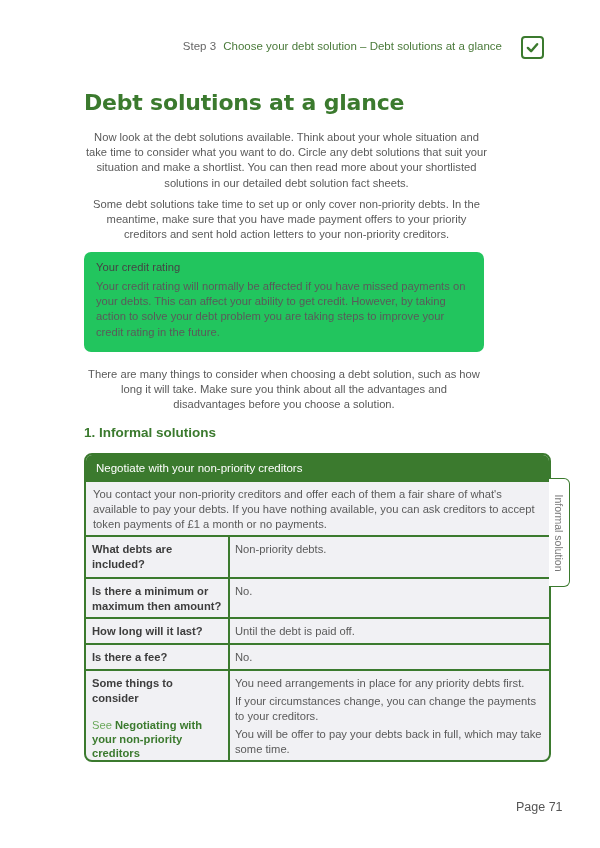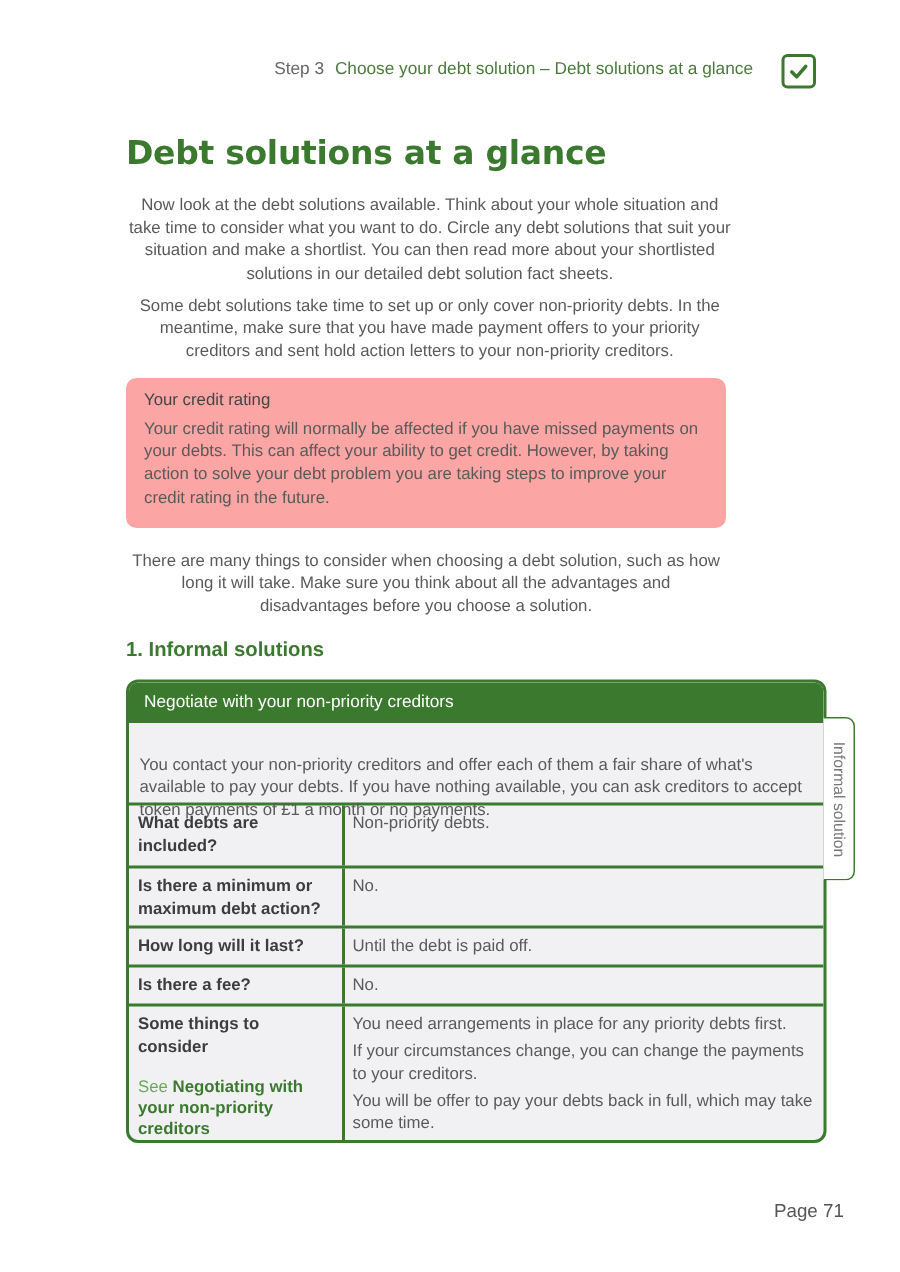--- a/index.html
+++ b/index.html
@@ -11,29 +11,29 @@
     .check-box { position: absolute; top: 36px; left: 521px; width: 23px; height: 23px; border: 2.5px solid #3b7a2e; border-radius: 4px; display: flex; align-items: center; justify-content: center; }
     .check-box svg { width: 13px; height: 13px; }
 
     .page-title { position: absolute; top: 90px; left: 84px; font-family: "DejaVu Sans", sans-serif; font-weight: bold; font-size: 22px; color: #3b7a2e; letter-spacing: -0.2px; }
 
     .para { position: absolute; left: 84px; width: 405px; font-size: 11.2px; line-height: 15.2px; color: #5a5a5a; text-align: center; }
     .p1 { top: 130px; }
     .p2 { top: 197px; }
     .p3 { top: 367px; width: 400px; }
 
-    .callout { position: absolute; top: 252px; left: 84px; width: 400px; height: 100px; background: #fca5a5; border-radius: 7px; padding: 9px 12px; }
+    .callout { position: absolute; top: 252px; left: 84px; width: 400px; height: 100px; background: #22c55e; border-radius: 7px; padding: 9px 12px; }
     .callout-title { font-size: 11.2px; color: #444444; margin-bottom: 6px; }
     .callout-body { font-size: 11.2px; line-height: 15.2px; color: #5a5a5a; }
 
     .section-heading { position: absolute; top: 425px; left: 84px; font-size: 13.5px; font-weight: bold; color: #3b7a2e; }
 
     .table-card { position: absolute; top: 453px; left: 84px; width: 467px; height: 309px; border: 2px solid #3b7a2e; border-radius: 8px; overflow: hidden; background: #f1f1f4; }
     .table-head { height: 27px; background: #3b7a2e; color: #ffffff; font-size: 11.5px; padding: 7px 10px; }
-    .table-intro { height: 55px; padding: 21px 7px; font-size: 11.2px; line-height: 15px; color: #5a5a5a; border-bottom: 2px solid #3b7a2e; }
+    .table-intro { height: 55px; padding: 5px 7px; font-size: 11.2px; line-height: 15px; color: #5a5a5a; border-bottom: 2px solid #3b7a2e; }
     .row { display: flex; border-bottom: 2px solid #3b7a2e; }
     .row:last-child { border-bottom: none; }
     .row .label { width: 144px; flex: none; border-right: 2px solid #3b7a2e; padding: 5px 6px; font-size: 11.2px; line-height: 15px; font-weight: bold; color: #3d3d3d; }
     .row .value { flex: 1; padding: 5px 5px; font-size: 11.2px; line-height: 15px; color: #5a5a5a; }
     .r1 { height: 42px; }
     .r2 { height: 40px; }
     .r3 { height: 26px; }
     .r4 { height: 26px; }
     .r5 { height: 93px; }
     .value p { margin-bottom: 3px; }
@@ -74,21 +74,21 @@
 
 <div class="table-card">
   <div class="table-head">Negotiate with your non-priority creditors</div>
   <div class="table-intro">You contact your non-priority creditors and offer each of them a fair share of what's available to pay your debts. If you have nothing available, you can ask creditors to accept token payments of £1 a month or no payments.</div>
 
   <div class="row r1">
     <div class="label">What debts are included?</div>
     <div class="value">Non-priority debts.</div>
   </div>
   <div class="row r2">
-    <div class="label">Is there a minimum or maximum debt action?</div>
+    <div class="label">Is there a minimum or maximum then amount?</div>
     <div class="value">No.</div>
   </div>
   <div class="row r3">
     <div class="label">How long will it last?</div>
     <div class="value">Until the debt is paid off.</div>
   </div>
   <div class="row r4">
     <div class="label">Is there a fee?</div>
     <div class="value">No.</div>
   </div>

